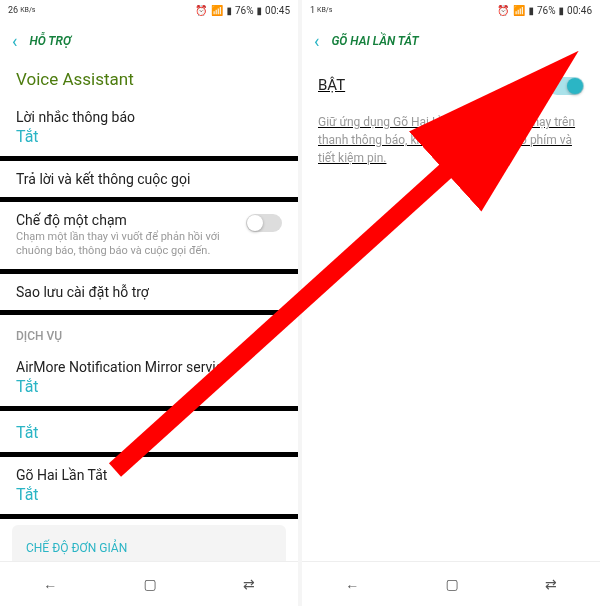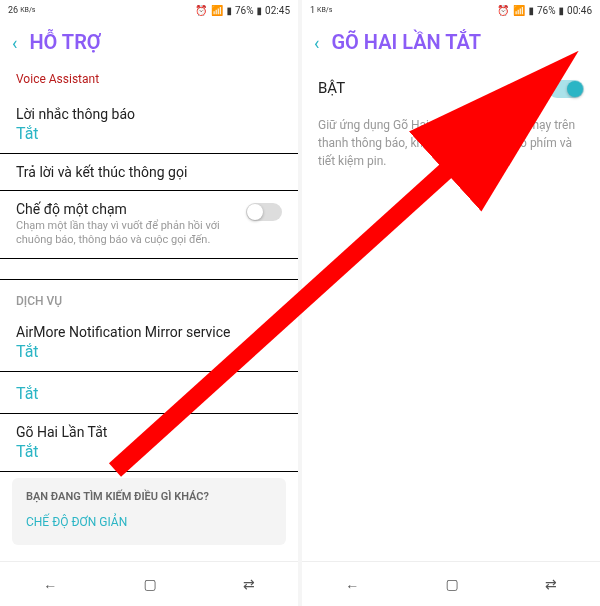--- a/index.html
+++ b/index.html
@@ -5,41 +5,41 @@
     * { margin: 0; padding: 0; box-sizing: border-box; }
     body { font-family: -apple-system, BlinkMacSystemFont, 'Segoe UI', Roboto, sans-serif; background: #f5f5f5; width: 600px; height: 606px; position: relative; overflow: hidden; }
     .container { display: flex; width: 100%; height: 100%; gap: 4px; }
     .phone { flex: 1; background: #fff; display: flex; flex-direction: column; position: relative; }
     .statusbar { display: flex; justify-content: space-between; align-items: center; padding: 4px 8px; font-size: 10px; color: #333; height: 20px; }
     .status-left { display: flex; align-items: center; gap: 2px; font-size: 9px; }
     .status-right { display: flex; align-items: center; gap: 3px; }
     .status-icon { font-size: 10px; }
     .header { display: flex; align-items: center; padding: 10px 12px; gap: 12px; }
     .back-icon { color: #2bb5c5; font-size: 18px; cursor: pointer; }
-    .header-title { color: #8b5cf6; font-size: 20px; font-weight: 600; }
+    .header-title { color: #15803d; font-size: 12px; font-weight: 600; font-style: italic; }
     .content { flex: 1; overflow-y: auto; }
-    .setting-link { padding: 8px 16px 10px; color: #b91c1c; font-size: 12px; }
-    .setting-item { padding: 10px 16px; border-bottom: 1px solid #000000; }
+    .setting-link { padding: 8px 16px 10px; color: #4d7c0f; font-size: 17px; }
+    .setting-item { padding: 10px 16px; border-bottom: 5px solid #000000; }
     .setting-item:last-child { border-bottom: none; }
     .setting-title { font-size: 14px; color: #222; }
     .setting-status { font-size: 16px; color: #2bb5c5; margin-top: 2px; }
     .setting-desc { font-size: 11px; color: #999; margin-top: 2px; line-height: 1.3; }
     .toggle-row { display: flex; justify-content: space-between; align-items: flex-start; }
     .toggle-row-content { flex: 1; }
     .toggle { width: 36px; height: 18px; border-radius: 9px; background: #ddd; position: relative; cursor: pointer; flex-shrink: 0; margin-top: 2px; }
     .toggle.on { background: #aae2ea; }
     .toggle-knob { width: 16px; height: 16px; border-radius: 50%; background: #fff; position: absolute; top: 1px; left: 1px; box-shadow: 0 1px 3px rgba(0,0,0,0.3); }
     .toggle.on .toggle-knob { left: 19px; background: #2bb5c5; }
     .section-header { padding: 14px 16px 6px; font-size: 12px; color: #999; font-weight: 500; }
     .footer-card { margin: 6px 12px 10px; padding: 12px 14px; background: #f4f4f4; border-radius: 6px; }
     .footer-card-title { font-size: 11px; color: #666; font-weight: 600; margin-bottom: 8px; }
     .footer-card-link { color: #2bb5c5; font-size: 12px; padding: 4px 0; }
     .navbar { display: flex; justify-content: space-around; align-items: center; padding: 10px 0; border-top: 1px solid #eee; }
     .nav-icon { font-size: 14px; color: #555; cursor: pointer; padding: 4px 20px; }
-    .right-content { padding: 0 16px; }
+    .right-content { padding: 0 16px; text-decoration: underline; }
     .enable-row { display: flex; justify-content: space-between; align-items: center; padding: 14px 0; }
     .enable-title { font-size: 15px; color: #222; }
     .right-desc { font-size: 12px; color: #999; line-height: 1.5; padding-top: 4px; }
     .arrow-overlay { position: absolute; top: 0; left: 0; width: 600px; height: 606px; pointer-events: none; z-index: 100; }
   </style>
 </head>
 <body>
 
 <div class="container">
 
@@ -48,63 +48,63 @@
       <div class="status-left">
         <span>26</span>
         <span style="font-size:7px">KB/s</span>
       </div>
       <div class="status-right">
         <span class="status-icon">⏰</span>
         <span class="status-icon">📶</span>
         <span class="status-icon">▮</span>
         <span>76%</span>
         <span class="status-icon">▮</span>
-        <span>02:45</span>
+        <span>00:45</span>
       </div>
     </div>
     <div class="header">
       <span class="back-icon">‹</span>
       <span class="header-title">HỖ TRỢ</span>
     </div>
     <div class="content">
       <div class="setting-link">Voice Assistant</div>
       <div class="setting-item">
         <div class="setting-title">Lời nhắc thông báo</div>
         <div class="setting-status">Tắt</div>
       </div>
       <div class="setting-item">
-        <div class="setting-title">Trả lời và kết thúc thông gọi</div>
+        <div class="setting-title">Trả lời và kết thông cuộc gọi</div>
       </div>
       <div class="setting-item">
         <div class="toggle-row">
           <div class="toggle-row-content">
             <div class="setting-title">Chế độ một chạm</div>
             <div class="setting-desc">Chạm một lần thay vì vuốt để phản hồi với chuông báo, thông báo và cuộc gọi đến.</div>
           </div>
           <div class="toggle">
               <div class="toggle-knob"></div>
             </div>
         </div>
       </div>
       <div class="setting-item">
+        <div class="setting-title">Sao lưu cài đặt hỗ trợ</div>
       </div>
       <div class="section-header">DỊCH VỤ</div>
       <div class="setting-item">
         <div class="setting-title">AirMore Notification Mirror service</div>
         <div class="setting-status">Tắt</div>
       </div>
       <div class="setting-item">
         <div class="setting-status">Tắt</div>
       </div>
       <div class="setting-item">
         <div class="setting-title">Gõ Hai Lần Tắt</div>
         <div class="setting-status">Tắt</div>
       </div>
       <div class="footer-card">
-        <div class="footer-card-title">BẠN ĐANG TÌM KIẾM ĐIỀU GÌ KHÁC?</div>
         <div class="footer-card-link">CHẾ ĐỘ ĐƠN GIẢN</div>
 
       </div>
     </div>
     <div class="navbar">
       <span class="nav-icon">←</span>
       <span class="nav-icon">▢</span>
       <span class="nav-icon">⇄</span>
     </div>
   </div>

